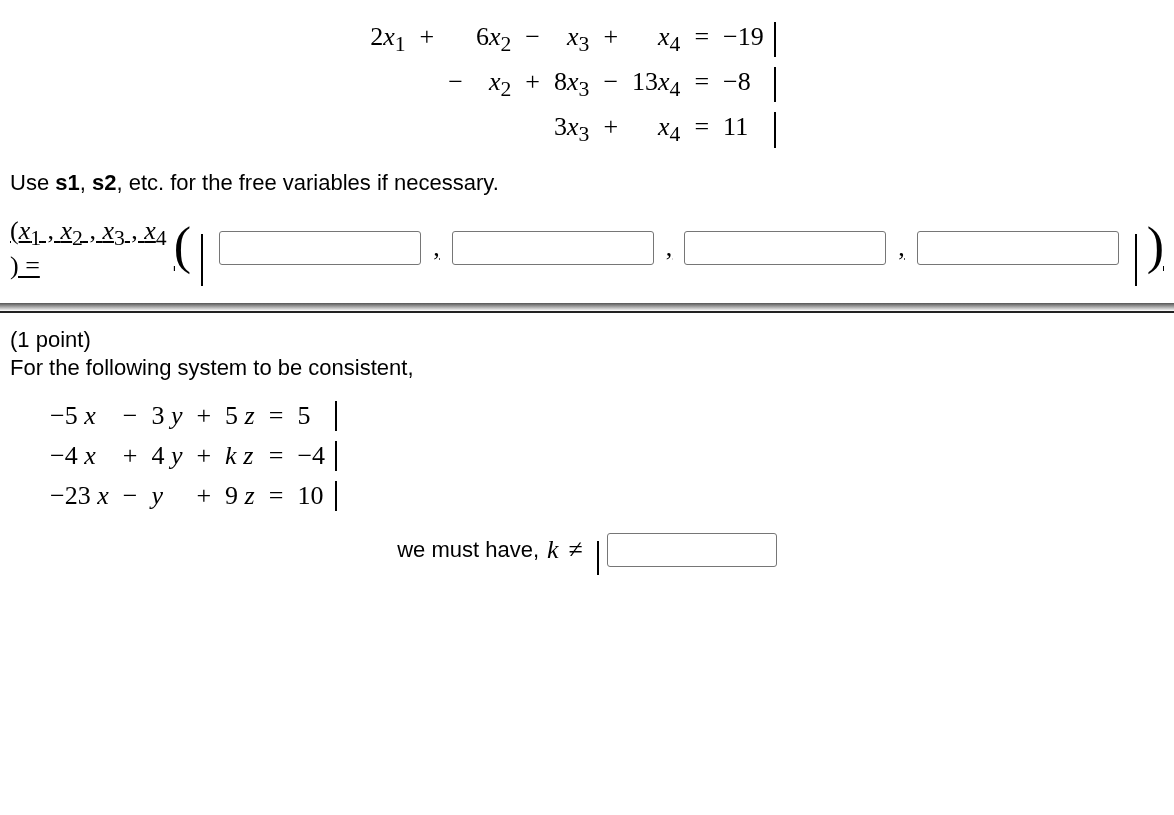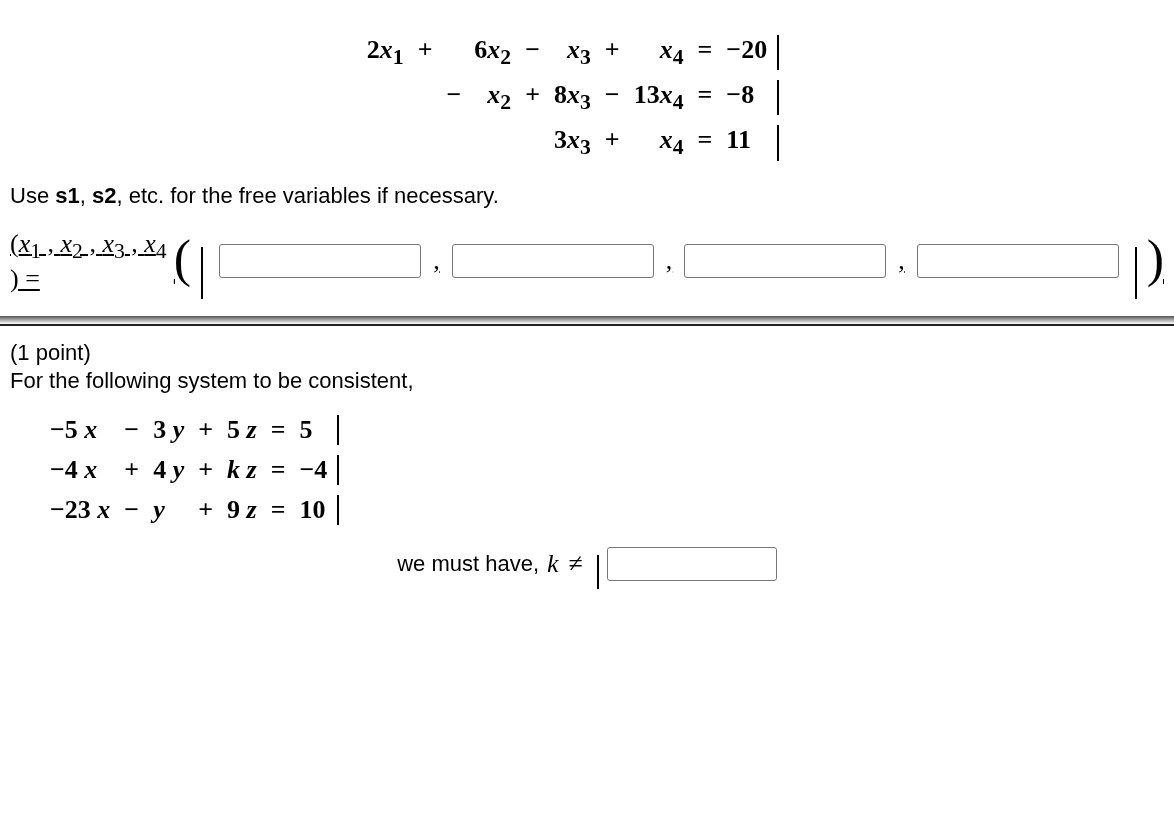--- a/index.html
+++ b/index.html
@@ -22,22 +22,21 @@
     background: linear-gradient(#555, #fff);
     margin: 0;
   }
   .prompt { margin: 0 0 20px 0; }
   .math { font-family: "Times New Roman", Times, serif; font-size: 26px; }
   .eq-align {
     display: grid;
     justify-content: center;
     column-gap: 14px;
     row-gap: 10px;
-    margin: 21px 0 22px 0;
-    font-weight: bold;
+    margin: 8px 0 22px 0;
   }
   .sys1 { grid-template-columns: repeat(11, auto); }
   .cell { text-align: center; white-space: nowrap; }
   .cell.l { text-align: right; }
   .cell.r { text-align: left; }
   .bar-right { border-right: 2px solid #000; padding-right: 10px; }
   .instr { margin: 12px 0 20px 0; }
   b.sf { font-weight: bold; }
   .answer-row {
     display: flex;
@@ -77,21 +76,21 @@
   <div class="math eq-align sys1">
 
     <span class="cell l">2<i>x</i><sub>1</sub></span>
     <span class="cell">+</span>
     <span class="cell l">6<i>x</i><sub>2</sub></span>
     <span class="cell">−</span>
     <span class="cell l"><i>x</i><sub>3</sub></span>
     <span class="cell">+</span>
     <span class="cell l"><i>x</i><sub>4</sub></span>
     <span class="cell">=</span>
-    <span class="cell r bar-right">−20</span>
+    <span class="cell r bar-right">−19</span>
     <span class="cell"></span>
     <span class="cell"></span>
 
     <span class="cell"></span>
     <span class="cell"></span>
     <span class="cell l">−&nbsp;&nbsp;&nbsp;&nbsp;<i>x</i><sub>2</sub></span>
     <span class="cell">+</span>
     <span class="cell l">8<i>x</i><sub>3</sub></span>
     <span class="cell">−</span>
     <span class="cell l">13<i>x</i><sub>4</sub></span>

